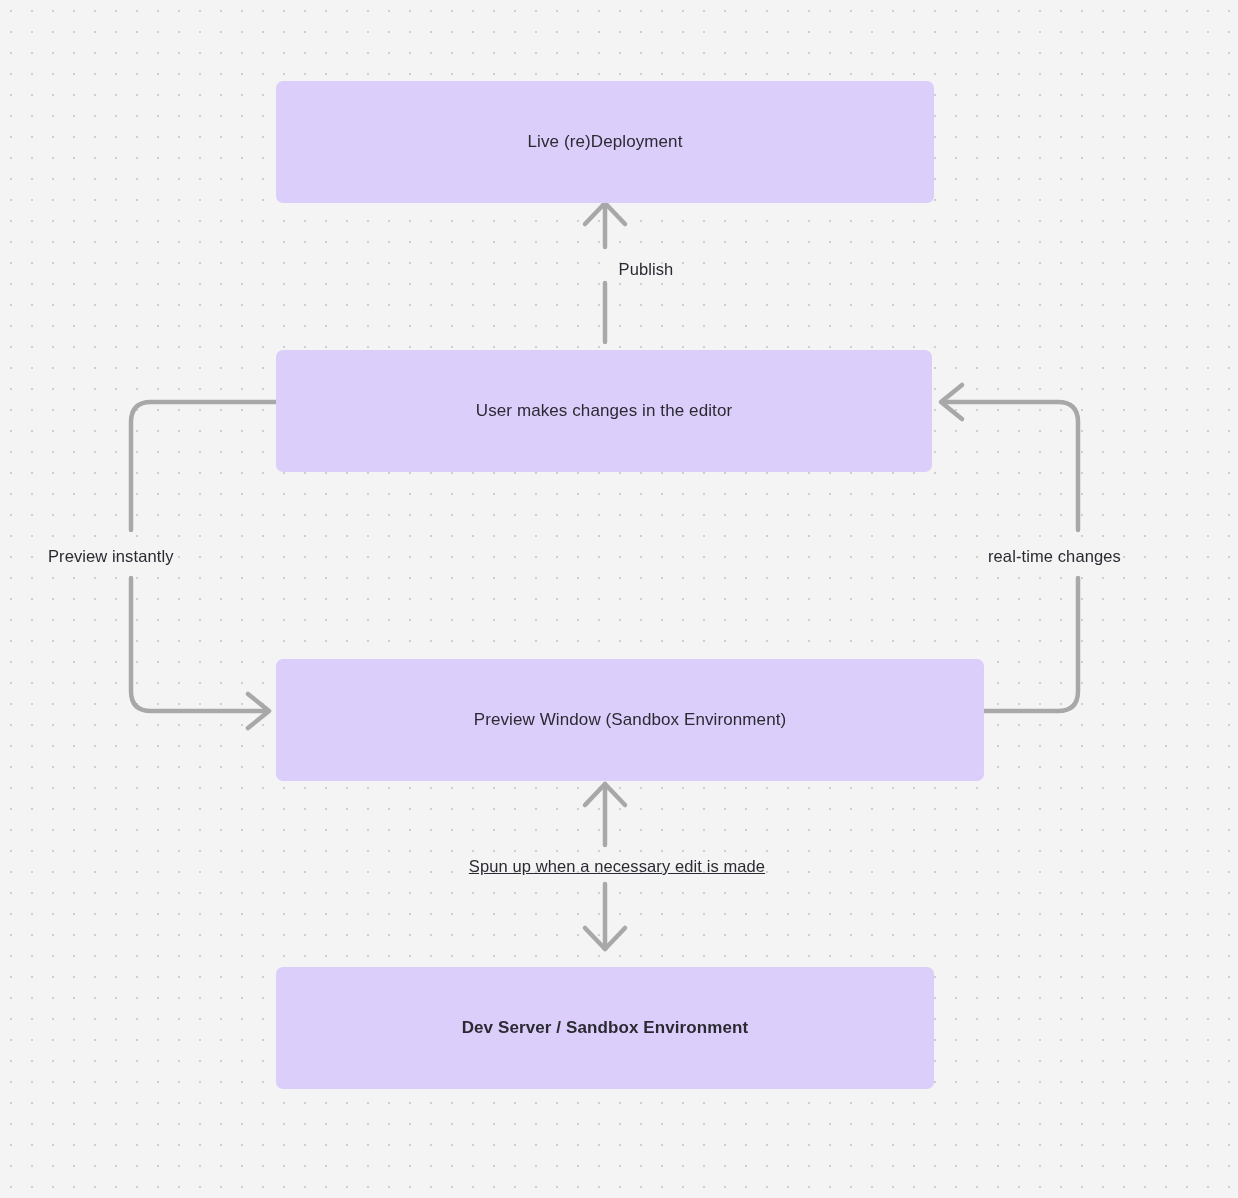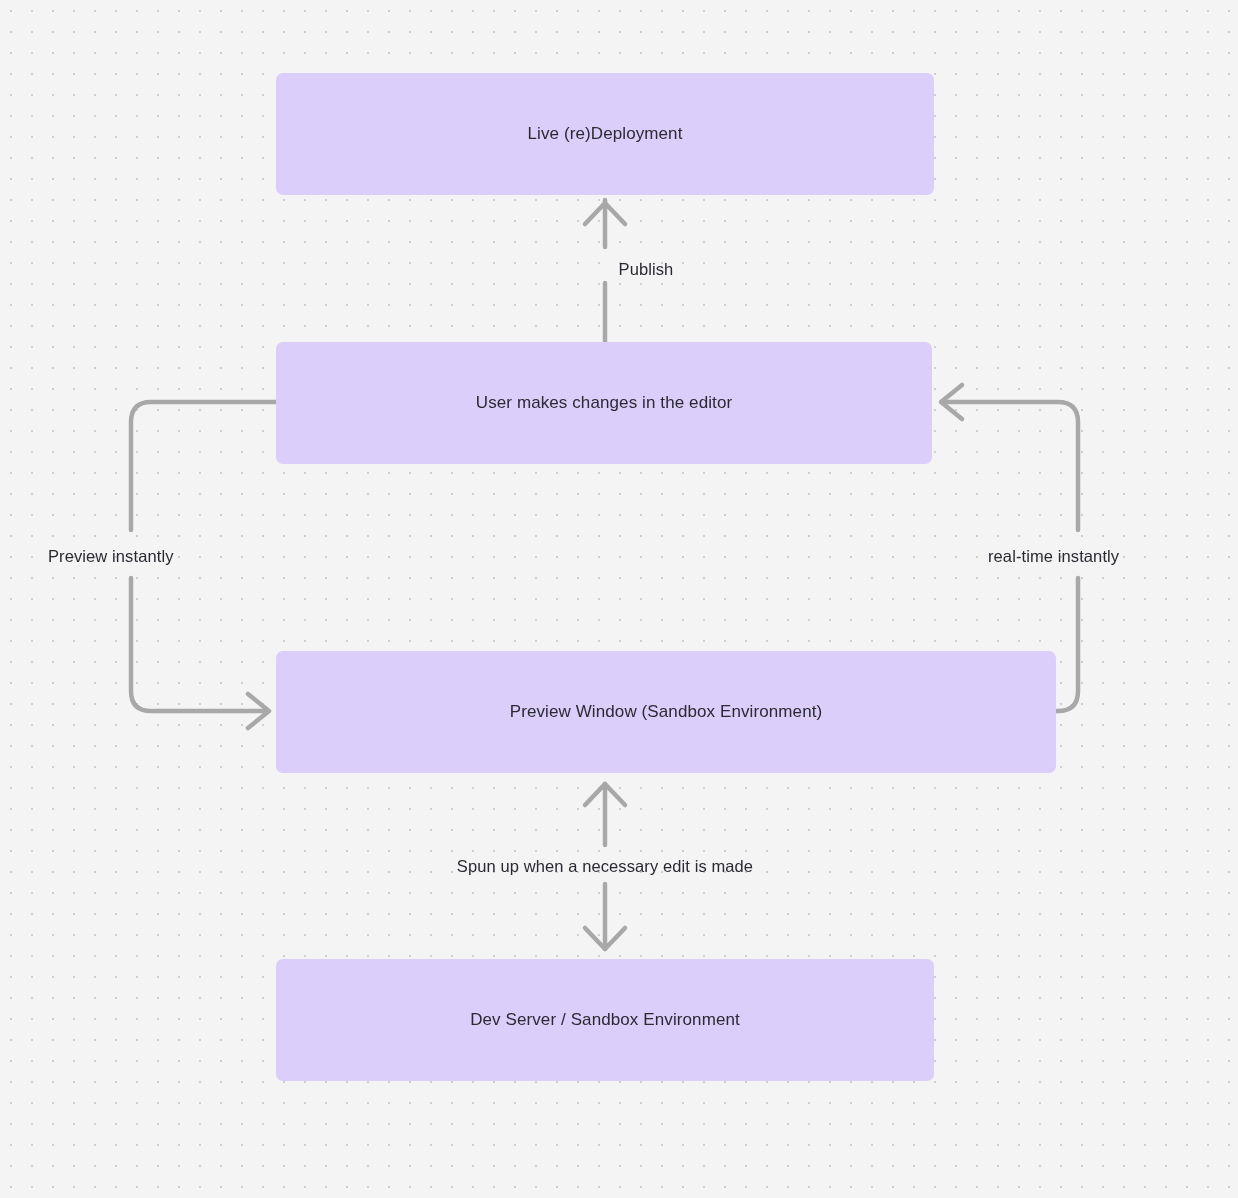--- a/index.html
+++ b/index.html
@@ -38,47 +38,48 @@
 
   
   .node {
     position: absolute;
     background-color: #dccefa;
     border-radius: 7px;
     display: flex;
     align-items: center;
     justify-content: center;
     box-sizing: border-box;
+    margin-top: 8px;
   }
   .node-label {
     font-size: 17px;
     line-height: 1.3;
     color: #2b2a33;
     letter-spacing: 0.1px;
     text-align: center;
     white-space: nowrap;
   }
 
   #node-live       { left: 276px; top: 73px;  width: 658px; height: 122px; }
   #node-editor     { left: 276px; top: 342px; width: 656px; height: 122px; }
-  #node-preview    { left: 276px; top: 651px; width: 780px; height: 122px; }
-  #node-devserver  { left: 276px; top: 959px; width: 658px; height: 122px; }
+  #node-preview    { left: 276px; top: 651px; width: 708px; height: 122px; }
+  #node-devserver  { left: 276px; top: 959px; width: 658px; height: 122px; font-weight: bold; }
 
   
   .edge-label {
     position: absolute;
     font-size: 16.5px;
     color: #2b2a33;
     letter-spacing: 0.1px;
     white-space: nowrap;
     text-align: center;
     line-height: 1;
   }
   #label-publish      { left: 0px;   top: 261px; width: 1210px; padding-left: 41px; }
-  #label-spun-up      { left: 0px;   top: 858px; width: 1210px; }
+  #label-spun-up      { left: 12px;   top: 858px; width: 1210px; text-decoration: underline; }
   #label-updates      { left: 48px;  top: 548px; }
   #label-realtime     { left: 988px; top: 548px; }
 </style>
 </head>
 <body>
 
 <div id="canvas">
 
   <svg id="edges" viewBox="0 0 1238 1198" width="1238" height="1198" xmlns="http://www.w3.org/2000/svg">
 
@@ -135,17 +136,17 @@
   </div>
 
   <div class="node" id="node-devserver">
     <span class="node-label">Dev Server / Sandbox Environment</span>
   </div>
 
   <div class="edge-label" id="label-publish">Publish</div>
 
   <div class="edge-label" id="label-updates">Preview instantly</div>
 
-  <div class="edge-label" id="label-realtime">real-time instantly</div>
+  <div class="edge-label" id="label-realtime">real-time changes</div>
 
   <div class="edge-label" id="label-spun-up">Spun up when a necessary edit is made</div>
 
 </div>
 
 </body></html>

